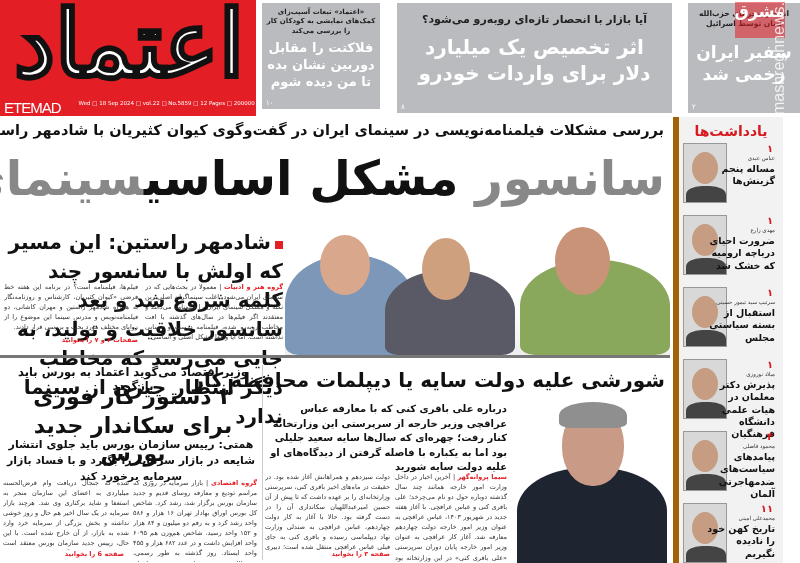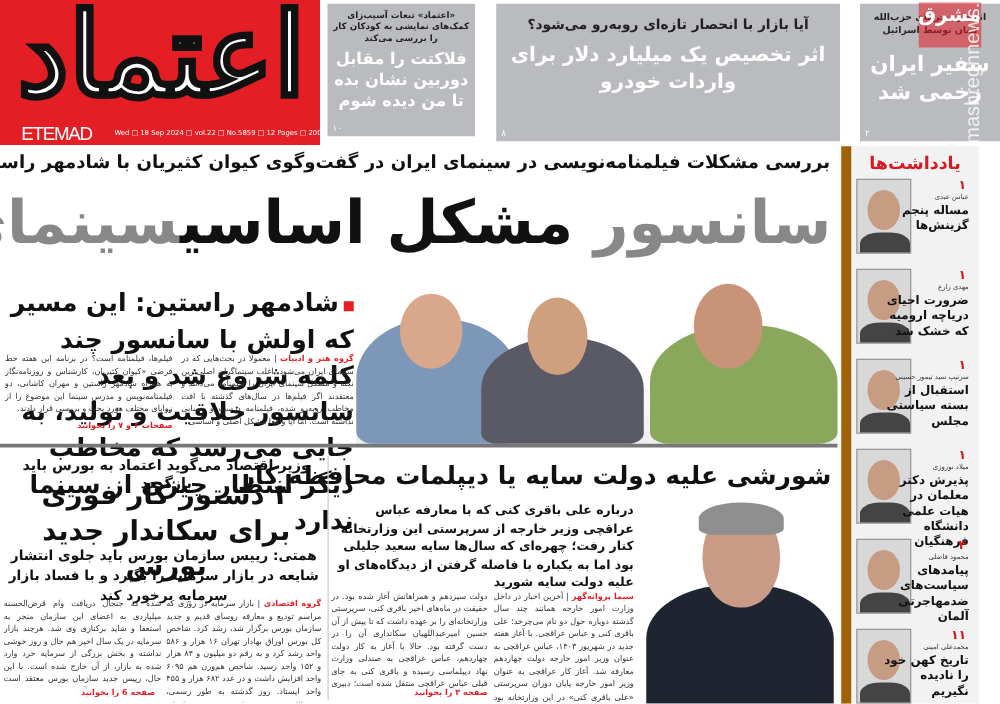--- a/index.html
+++ b/index.html
@@ -3,21 +3,21 @@
 <meta charset="utf-8">
 <style>
 *{box-sizing:border-box;margin:0;padding:0}
 html,body{width:800px;height:563px;overflow:hidden;background:#fff}
 body{font-family:"DejaVu Sans",sans-serif;position:relative;direction:rtl;color:#111}
 .abs{position:absolute}
 
 .masthead{left:0;top:0;width:256px;height:116px;background:#e31e24;overflow:hidden}
 .logo{position:absolute;left:14px;top:-6px;font-family:"DejaVu Serif",serif;font-size:92px;font-weight:bold;color:#fff;-webkit-text-stroke:3px #111;line-height:1.1;letter-spacing:-4px}
 .date-block{position:absolute;left:70px;top:6px;width:62px;font-size:6.5px;color:#fff;line-height:1.35;text-align:right}
-.footer-bar{position:absolute;left:13px;bottom:0;width:256px;height:16px;display:flex;align-items:center;gap:18px;padding:0 4px 2px 4px;direction:ltr}
+.footer-bar{position:absolute;left:0;bottom:0;width:256px;height:16px;display:flex;align-items:flex-start;gap:18px;padding:0 4px 2px 4px;direction:ltr}
 .etemad{font-family:"Liberation Sans",sans-serif;font-size:15px;color:#fff;line-height:1;letter-spacing:-1px}
 .meta{font-size:5.5px;color:#fff;white-space:nowrap}
 
 .teaser{background:#b9bbbe;color:#fff;text-align:center;overflow:hidden}
 .teaser .kicker{color:#222;font-weight:bold;font-size:9px;line-height:1.35;padding-top:6px}
 .teaser .head{font-weight:bold;color:#fff;line-height:1.3}
 .teaser .num{position:absolute;left:4px;bottom:2px;font-size:7px;color:#fff}
 
 .subhead{left:14px;top:122px;width:650px;text-align:center;font-weight:bold;font-size:14.5px;white-space:nowrap}
 .mainhead{left:40px;top:150px;width:625px;text-align:center;font-weight:bold;font-size:48px;line-height:1.2;white-space:nowrap;letter-spacing:-1px}
@@ -26,21 +26,21 @@
 
 .lead{left:8px;top:228px;width:275px;font-weight:bold;font-size:20px;line-height:1.45;text-align:right}
 .bullet{display:inline-block;width:8px;height:8px;background:#e31e24;margin-left:4px}
 .body-col{font-size:6.5px;color:#333;line-height:1.55;text-align:justify}
 .body-col .tag{color:#e31e24;font-weight:bold}
 .more{color:#e31e24;font-weight:bold;font-size:6.5px}
 .photo-strip{left:285px;top:215px;width:385px;height:140px;background:linear-gradient(#fff 0,#fff 60%,#eee 100%)}
 .face{position:absolute;bottom:0;border-radius:48% 48% 10% 10%}
 .rule{height:3px;background:#777}
 
-.sidebar{left:673px;top:117px;width:110px;height:446px;background:#f2f2f2;border-left:8px solid #a16207}
+.sidebar{left:673px;top:117px;width:110px;height:446px;background:#f2f2f2;border-left:6px solid #a16207}
 .side-title{text-align:center;color:#d71920;font-weight:bold;font-size:14px;margin-top:6px}
 .note{position:relative;height:68px;margin:4px 6px 0 4px}
 .note .pic{position:absolute;left:0;top:0;width:44px;height:60px;border:1px solid #999;background:#d8d8d8;overflow:hidden}
 .note .pic span{position:absolute;left:8px;top:8px;width:26px;height:32px;border-radius:50%;background:#c69c83}
 .note .pic i{position:absolute;left:2px;bottom:-6px;width:40px;height:22px;border-radius:40% 40% 0 0;background:#444}
 .note .n{position:absolute;right:4px;top:0;color:#d71920;font-weight:bold;font-size:10px}
 .note .au{position:absolute;right:2px;top:12px;font-size:5.5px;color:#333}
 .note .tt{position:absolute;right:2px;top:20px;width:68px;font-weight:bold;font-size:9.5px;line-height:1.3;text-align:right}
 
 .head2{left:270px;top:368px;width:395px;font-weight:bold;font-size:20px;white-space:nowrap}
@@ -65,21 +65,21 @@
   </div>
 </div>
 
 <div class="abs teaser" style="left:262px;top:3px;width:118px;height:106px;">
   <div class="kicker" style="font-size:7px;padding:5px 3px 0">«اعتماد» تبعات آسیب‌زای کمک‌های نمایشی به کودکان کار را بررسی می‌کند</div>
   <div class="head" style="font-size:13px;margin-top:4px">فلاکتت را مقابل دوربین نشان بده تا من دیده شوم</div>
   <div class="num">۱۰</div>
 </div>
 <div class="abs teaser" style="left:397px;top:3px;width:275px;height:110px;">
   <div class="kicker" style="font-size:11px;padding-top:10px">آیا بازار با انحصار تازه‌ای روبه‌رو می‌شود؟</div>
-  <div class="head" style="font-size:16px;margin-top:6px;padding:0 10px">اثر تخصیص یک میلیارد دلار برای واردات خودرو</div>
+  <div class="head" style="font-size:20px;margin-top:6px;padding:0 10px">اثر تخصیص یک میلیارد دلار برای واردات خودرو</div>
   <div class="num">۸</div>
 </div>
 <div class="abs teaser" style="left:688px;top:3px;width:112px;height:110px;">
   <div class="kicker" style="font-size:7.5px;padding:6px 4px 0">انفجار پیجرهای حزب‌الله لبنان توسط اسرائیل</div>
   <div class="head" style="font-size:17px;margin-top:12px">سفیر ایران زخمی شد</div>
   <div class="num">۲</div>
 </div>
 <div class="abs wm-badge">مشرق</div>
 <div class="abs watermark">mashreghnews.ir</div>
 

